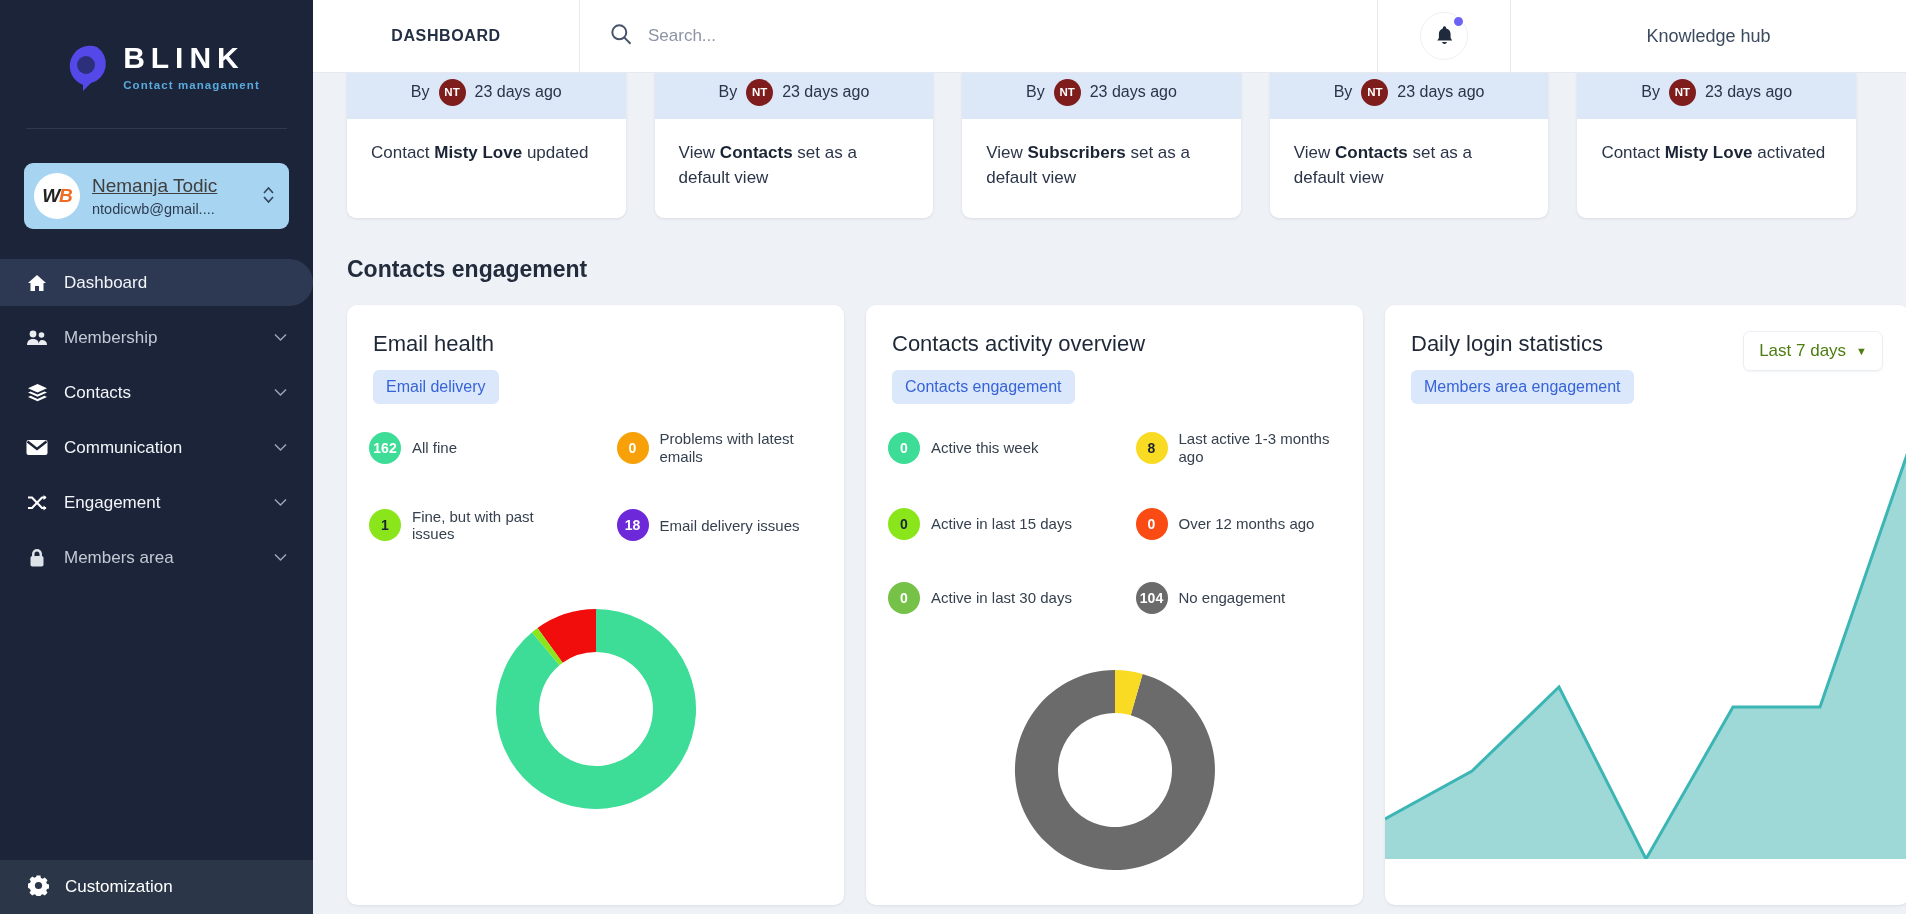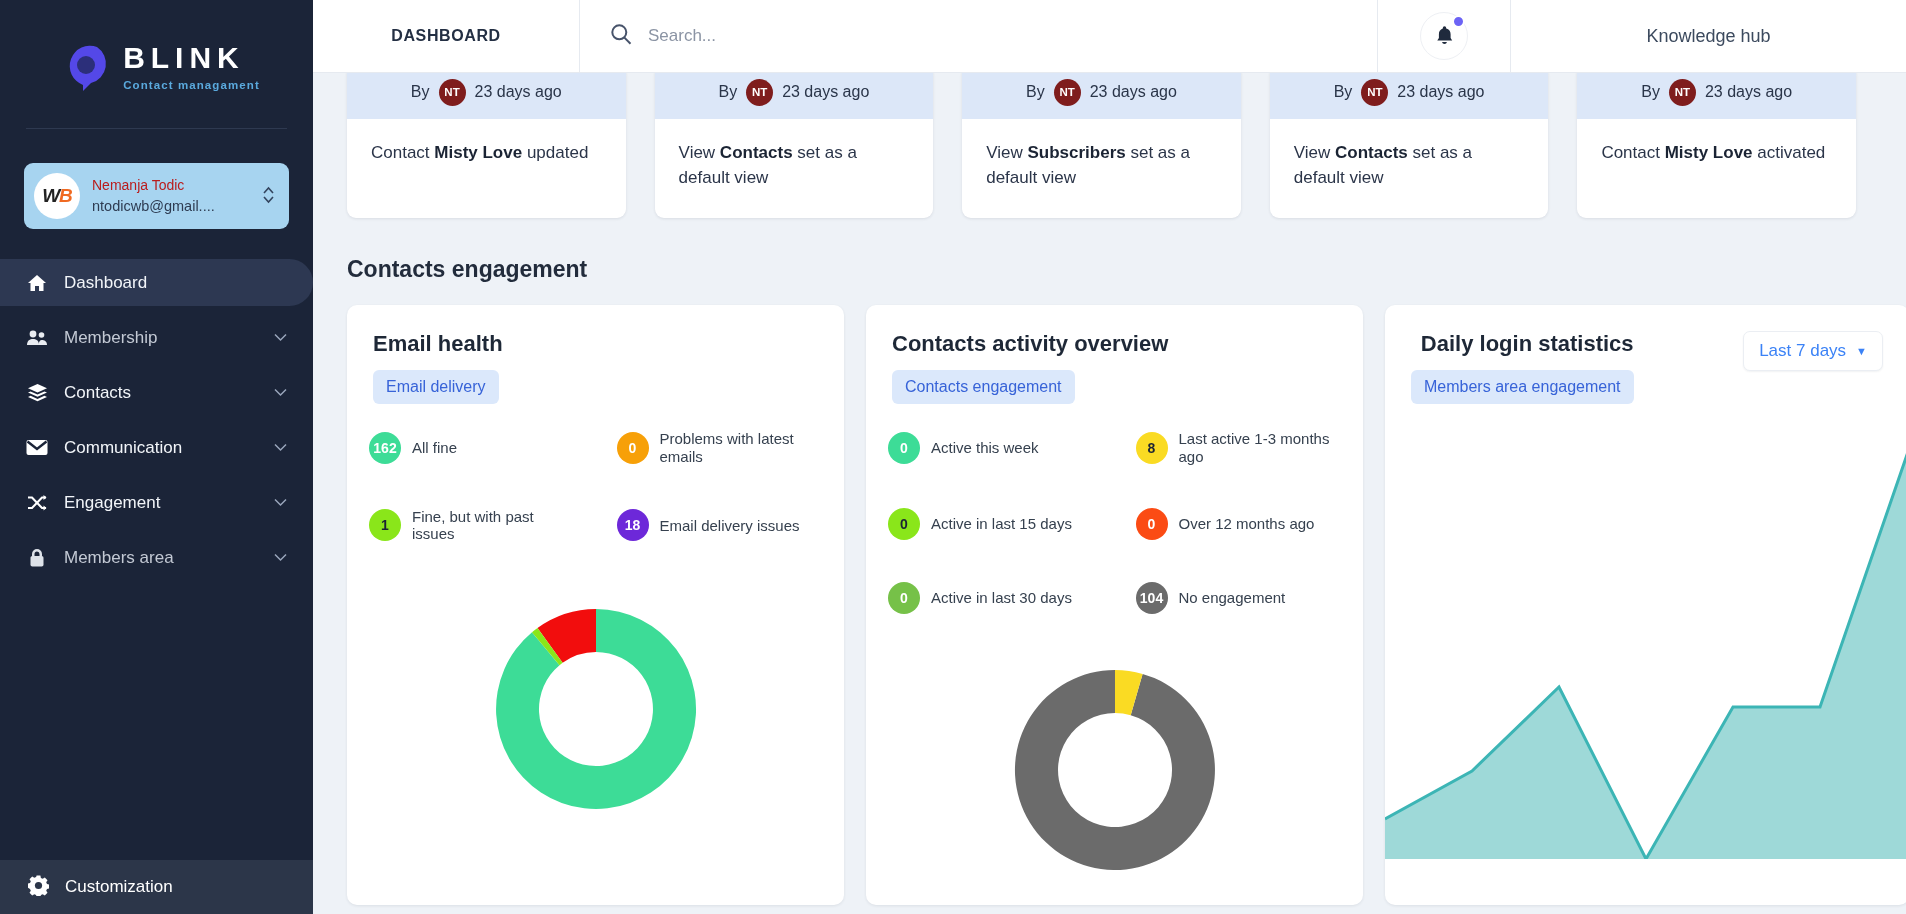--- a/index.html
+++ b/index.html
@@ -53,21 +53,21 @@
     width: 46px; height: 46px; border-radius: 50%;
     background: #ffffff;
     display: flex; align-items: center; justify-content: center;
     flex: 0 0 46px;
     font-style: italic; font-weight: bold; font-size: 19px;
     letter-spacing: -1px;
   }
   .avatar-wb .w { color: #222; }
   .avatar-wb .b { color: #f06a22; }
   .user-meta { flex: 1; min-width: 0; line-height: 1.45; }
-  .user-name { color: #b91c1c; font-size: 14px; white-space: nowrap; overflow: hidden; }
+  .user-name { color: #404040; font-size: 19px; white-space: nowrap; overflow: hidden; text-decoration: underline; }
   .user-mail { color: #2e3c52; font-size: 14.5px; white-space: nowrap; overflow: hidden; }
   .updown { color: #33445e; font-size: 15px; flex: 0 0 auto; padding-right: 4px; }
 
   .nav { margin-top: 30px; }
   .nav-item {
     height: 47px;
     display: flex; align-items: center;
     padding: 0 26px 0 26px;
     gap: 16px;
     cursor: pointer;
@@ -187,31 +187,31 @@
     background: #ffffff; border-radius: 10px;
     box-shadow: 0 1px 3px rgba(30,40,60,.09);
     padding: 26px 24px 0 24px;
     min-width: 0; position: relative; overflow: hidden;
     height: 600px;
   }
   .eng-card.c1 { flex: 0 0 497px; }
   .eng-card.c2 { flex: 0 0 497px; }
   .eng-card.c3 { flex: 0 0 524px; padding: 26px 0 0 0; }
 
-  .eng-title { font-size: 22px; font-weight: bold; color: #1e2837; text-align: right; }
+  .eng-title { font-size: 22px; font-weight: normal; color: #1e2837; }
   .eng-title-row { display: flex; align-items: flex-start; justify-content: space-between; padding: 0 26px 0 26px; }
   .chip {
     display: inline-block; margin-top: 13px;
     background: #dbe8fb; color: #3763d8;
     border-radius: 6px; padding: 8px 13px;
     font-size: 16px; cursor: pointer;
   }
   .dd {
     background: #fff; border: 1px solid #ebeef3; border-radius: 7px;
-    padding: 9px 15px; font-size: 17px; color: #3b82f6;
+    padding: 9px 15px; font-size: 17px; color: #4d7c0f;
     display: flex; align-items: center; gap: 10px; cursor: pointer;
     box-shadow: 0 1px 2px rgba(20,30,50,.06);
   }
   .dd .caret { font-size: 11px; }
 
   .legend {
     display: grid; grid-template-columns: 1fr 1fr;
     row-gap: 19px; column-gap: 10px;
     margin-top: 26px;
     gap: 42px;

